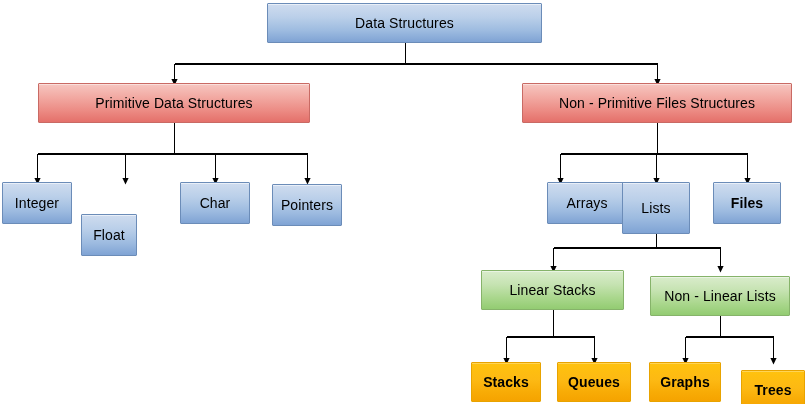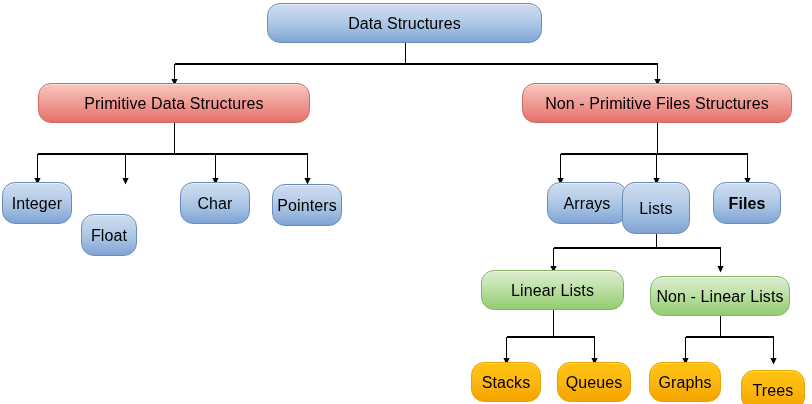--- a/index.html
+++ b/index.html
@@ -25,25 +25,25 @@
     pointer-events: none;
   }
   .node {
     position: absolute;
     box-sizing: border-box;
     display: flex;
     align-items: center;
     justify-content: center;
     text-align: right;
     color: #000000;
-    font-size: 16px;
+    font-size: 14px;
     line-height: 13px;
     letter-spacing: 0.1px;
     white-space: nowrap;
-    border-radius: 13px;
+    border-radius: 1px;
     z-index: 2;
   }
   .node-blue {
     background: linear-gradient(to bottom, #cfdcef 0%, #bacfe9 35%, #9dbbe0 70%, #7fa3d4 100%);
     border: 1px solid #6b8cb8;
     box-shadow: inset 0 1px 0 rgba(255,255,255,0.55);
   }
   .node-red {
     background: linear-gradient(to bottom, #f6c6c0 0%, #f2a9a2 35%, #ec8b84 70%, #e4706a 100%);
     border: 1px solid #c96a64;
@@ -51,20 +51,21 @@
   }
   .node-green {
     background: linear-gradient(to bottom, #d9eccb 0%, #c6e3b2 35%, #aad78d 70%, #93cc72 100%);
     border: 1px solid #86b36a;
     box-shadow: inset 0 1px 0 rgba(255,255,255,0.45);
   }
   .node-orange {
     background: linear-gradient(to bottom, #ffc20e 0%, #fdb913 45%, #f8ac06 75%, #f5a300 100%);
     border: 1px solid #e8a300;
     box-shadow: inset 0 1px 0 rgba(255,255,255,0.30);
+    font-weight: bold;
   }
 </style>
 </head>
 <body>
 
 <div id="canvas">
 
   <svg id="connectors" viewBox="0 0 812 404" width="812" height="404" xmlns="http://www.w3.org/2000/svg">
     <defs>
       <marker id="arrowhead" markerWidth="8" markerHeight="8" refX="3.2" refY="4" orient="auto" markerUnits="userSpaceOnUse">
@@ -127,21 +128,21 @@
       <div class="node node-blue" style="left: 520px; top: 182px; width: 80px; height: 42px; margin-left: 27px;">
         <span>Arrays</span>
       </div>
       <div class="node node-blue" style="left: 622px; top: 182px; width: 68px; height: 52px;">
         <span>Lists</span>
       </div>
       <div class="node node-blue" style="left: 713px; top: 182px; width: 68px; height: 42px; font-weight: bold;">
         <span>Files</span>
       </div>
       <div class="node node-green" style="left: 481px; top: 270px; width: 143px; height: 40px;">
-        <span>Linear Lists</span>
+        <span>Linear Stacks</span>
       </div>
       <div class="node node-green" style="left: 650px; top: 276px; width: 140px; height: 40px;">
         <span>Non - Linear Lists</span>
       </div>
       <div class="node node-orange" style="left: 471px; top: 362px; width: 70px; height: 40px;">
         <span>Stacks</span>
       </div>
       <div class="node node-orange" style="left: 557px; top: 362px; width: 74px; height: 40px;">
         <span>Queues</span>
       </div>

